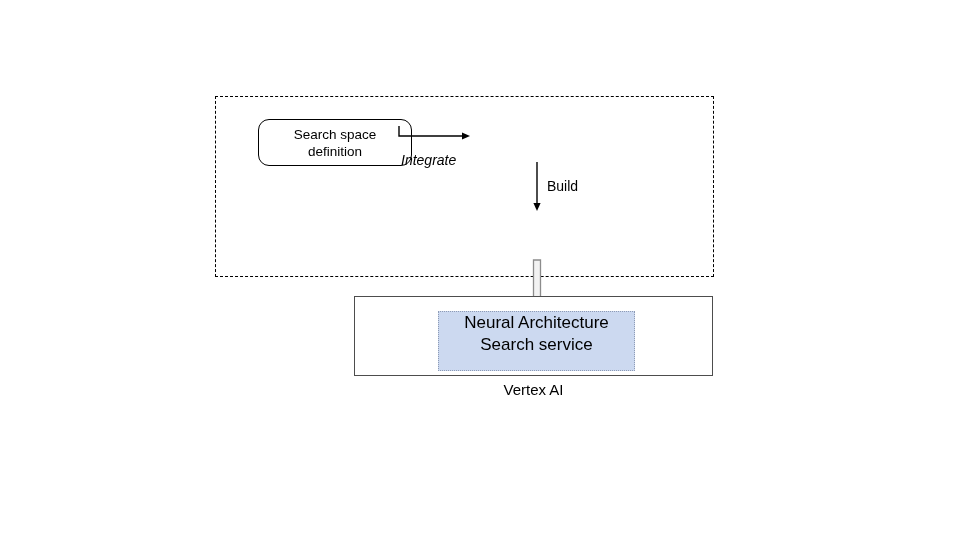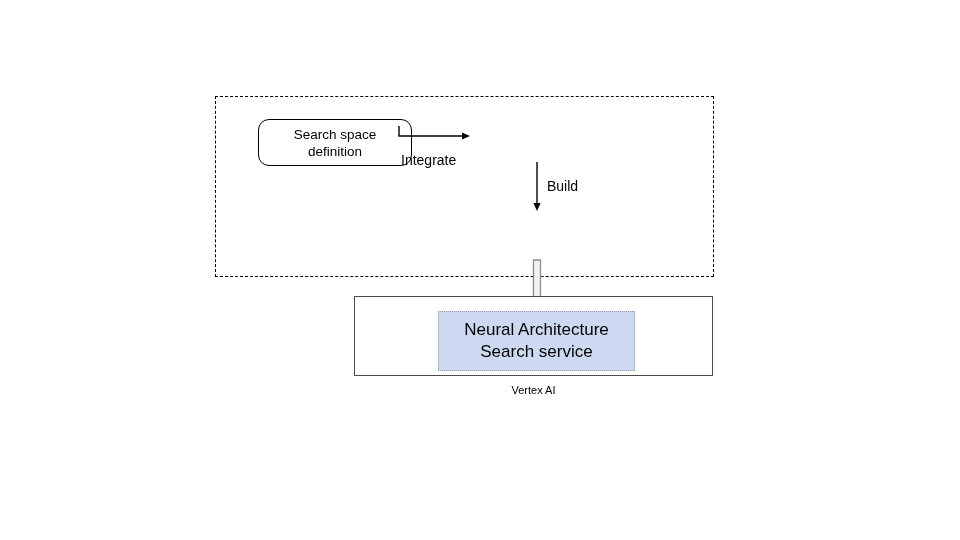--- a/index.html
+++ b/index.html
@@ -43,21 +43,21 @@
     border: 1.6px solid #4d4d4d;
     box-sizing: border-box;
     background: #ffffff;
   }
   .vertex-label {
     position: absolute;
     left: 354px;
     top: 380px;
     width: 359px;
     text-align: center;
-    font-size: 11px;
+    font-size: 15px;
     line-height: 20px;
     color: #000000;
     white-space: nowrap;
   }
 
   
   .rbox {
     position: absolute;
     box-sizing: border-box;
     border: 1.4px solid #000000;
@@ -108,21 +108,20 @@
   .nas-box {
     position: absolute;
     left: 438px;
     top: 311px;
     width: 197px;
     height: 60px;
     box-sizing: border-box;
     border: 1.6px dotted #8e9bb5;
     background: #ccd9f0;
     display: flex;
-    align-items: center;
     justify-content: center;
     text-align: center;
     font-size: 17px;
     line-height: 22px;
     color: #000000;
   }
   .nas-box span { display: block; }
 
   
   .conn { position: absolute; }
@@ -155,20 +154,21 @@
   .edge-label {
     position: absolute;
     font-size: 14px;
     line-height: 18px;
     color: #000000;
     white-space: nowrap;
   }
   #label-integrate {
     left: 401px;
     top: 151px;
+    font-style: italic;
   }
   #label-build {
     left: 547px;
     top: 177px;
   }
 </style>
 </head>
 <body>
 
 <div id="canvas">

